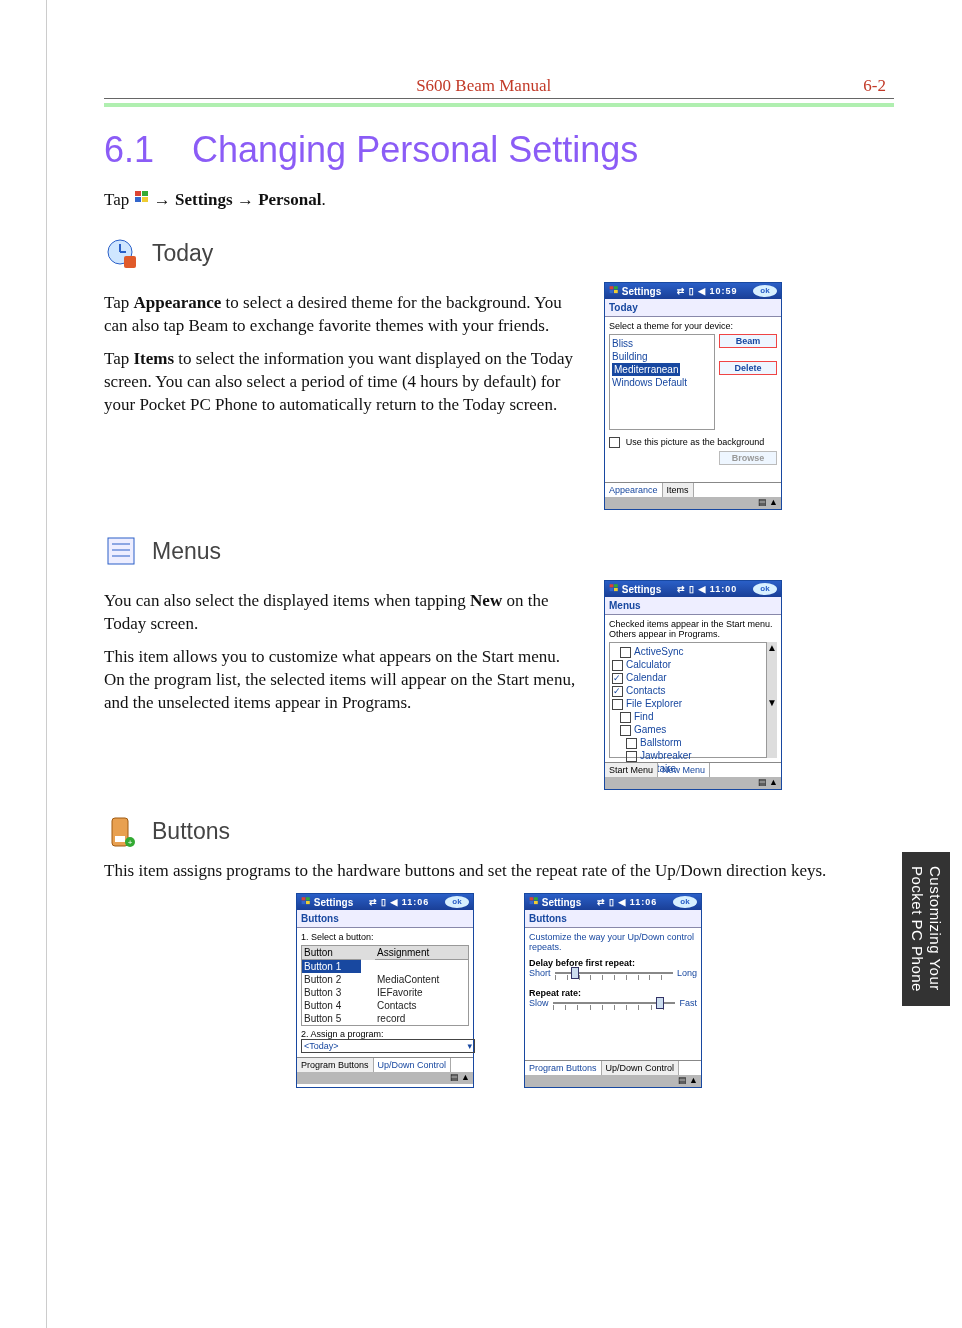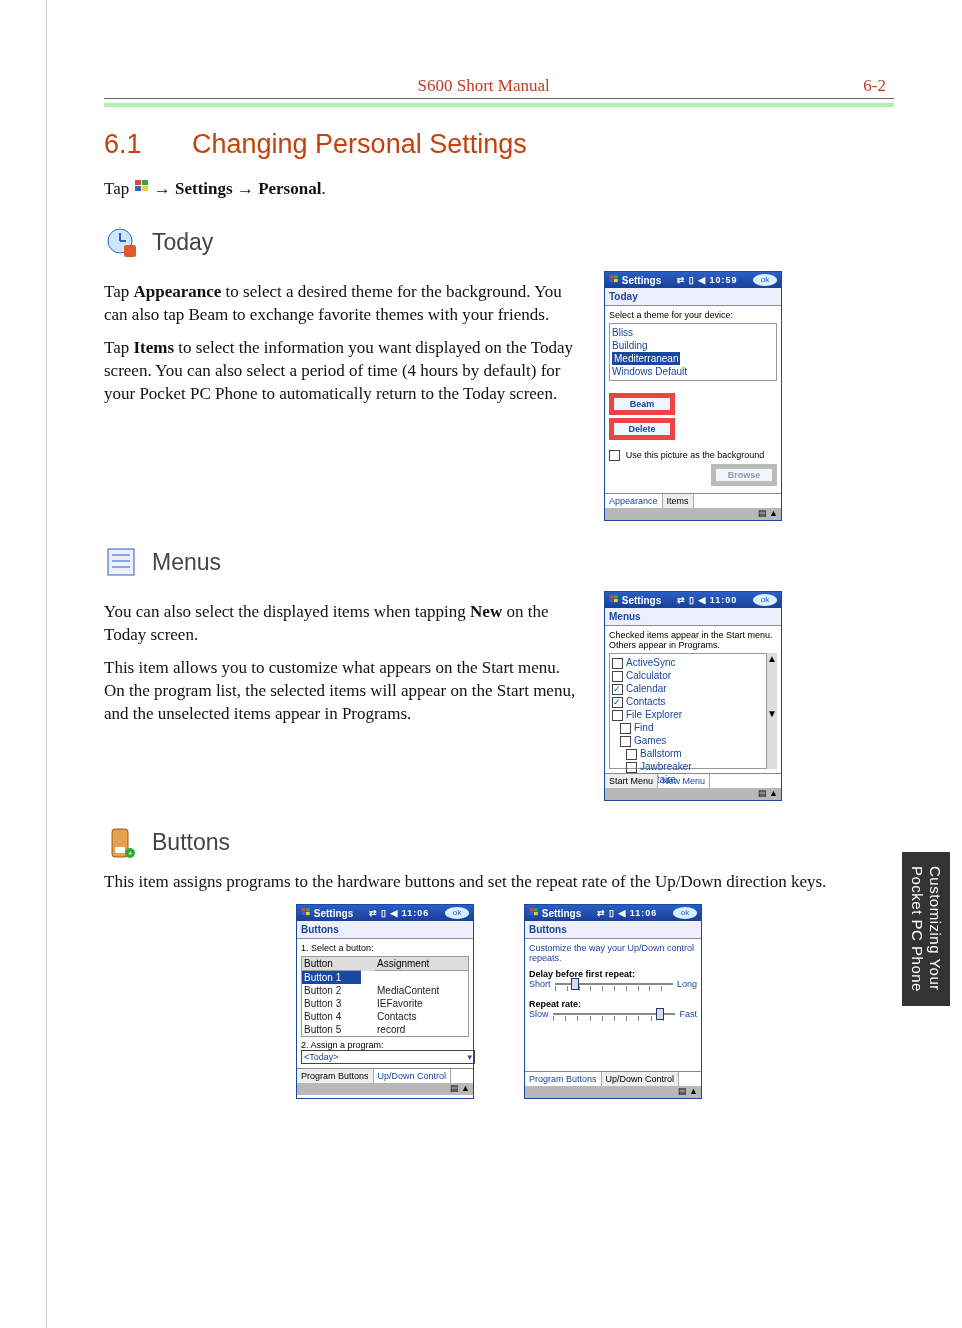--- a/index.html
+++ b/index.html
@@ -24,24 +24,24 @@
   .hdr {
     display: flex;
     justify-content: space-between;
     font-size: 17px;
     margin-bottom: 2px;
   }
   .hdr-left { color: #c23a28; }
   .hdr-right { color: #c23a28; margin-right: 8px; }
   .hr2 { height:4px; background:#b0efb0; margin-bottom: 22px; }
   h1.sec {
-    color: #c2410c;
+    color: #8b5cf6;
     font-family: Arial, sans-serif;
     font-weight: normal;
-    font-size: 27px;
+    font-size: 36px;
     margin: 20px 0 18px 0;
   }
   .sec .num { display:inline-block; width:88px; }
   .bodytext {
     font-size: 17px;
     line-height: 1.35;
     margin: 10px 0;
     color: #111;
   }
   .twocol { display:flex; gap:20px; align-items:flex-start; }
@@ -66,30 +66,30 @@
   .pda-title {
     background: linear-gradient(#2a5fc7,#1a3f97);
     color:#fff; font-weight:bold;
     padding:2px 4px;
     display:flex; align-items:center; justify-content:space-between;
   }
   .pda-title .ticons { font-size:9px; letter-spacing:1px; }
   .pda-title .ok {
     background:#d8f0ff; color:#2a5fc7; border-radius:50%;
     width:24px; height:12px; font-size:8px; display:flex;
-    align-items:center; justify-content:center; font-weight:normal;
+    align-items:center; justify-content:center; font-weight:bold;
   }
   .pda-sub { color:#1848a0; font-weight:bold; padding:3px 4px; border-bottom:1px solid #88a; background:#eef; }
   .pda-body { padding:4px; }
   .pda small, .pda .sm { font-size:9px; }
   .pda .blue { color:#1848a0; }
   .pda .btn {
-    border:5px solid #ef4444; color:#1848a0; background:#eef6ff;
+    border:1px solid #ef4444; color:#1848a0; background:#eef6ff;
     font-size:9px; font-weight:bold; padding:1px 6px; display:inline-block;
-    width:44px; text-align:center; margin-bottom:3px;
+    width:44px; text-align:center; margin-bottom:13px;
   }
   .pda .tablist { display:flex; border-top:1px solid #888; font-size:9px;}
   .pda .tab { padding:2px 4px; border-right:1px solid #aaa; color:#1848a0; }
   .pda .tab.active { background:#eee; color:#000; }
   .pda .chk { display:inline-block; width:9px; height:9px; border:1px solid #444; margin-right:3px; vertical-align:middle; }
   .pda .chk.on::after { content:"✓"; position:relative; top:-3px; left:0; font-size:9px; color:#1848a0; }
   .pda .list { line-height:1.3; color:#1848a0; }
   .pda .sel { background:#1848a0; color:#fff; padding:0 2px; display:inline-block; }
   .pda .row { display:flex;gap:14px; }
   .pda .colh { flex:1; padding:1px 2px; border-bottom:1px solid #999;}
@@ -121,21 +121,21 @@
   .leftmargin { position:absolute; left:46px; top:0; width:1px; height:1328px; background:#ccc; }
 </style>
 </head>
 <body>
 
 <div class="leftmargin"></div>
 
 <div class="page">
   <div class="hdr">
     <span></span>
-    <span class="hdr-left">S600 Short Manual</span>
+    <span class="hdr-left">S600 Beam Manual</span>
     <span class="hdr-right">6-2</span>
   </div>
   <div class="header-line"></div>
   <div class="hr2"></div>
 
   <h1 class="sec">
     <span class="num">6.1</span><span>Changing Personal Settings</span>
   </h1>
 
   <p class="bodytext">
@@ -179,21 +179,21 @@
               <rect x="8" y="8" width="6" height="5" fill="#ec3"></rect>
             </svg>
           <span>Settings</span>
         </span>
         <span class="ticons">⇄ ▯ ◀ <span>10:59</span></span>
         <span class="ok">ok</span>
       </div>
       <div class="pda-sub">Today</div>
       <div class="pda-body">
         <div class="sm">Select a theme for your device:</div>
-        <div style="display:flex; gap:12px; margin-top:3px;flex-direction:column;">
+        <div style="display:flex; gap:4px; margin-top:3px;">
           <div class="list" style="flex:1; border:1px solid #999; padding:2px; height:90px;">
             <div>Bliss</div>
             <div>Building</div>
             <div><span class="sel">Mediterranean</span></div>
             <div>Windows Default</div>
           </div>
           <div>
             <div class="btn">Beam</div><br>
             <div class="btn">Delete</div>
           </div>
@@ -242,21 +242,21 @@
           <span>Settings</span>
         </span>
         <span class="ticons">⇄ ▯ ◀ <span>11:00</span></span>
         <span class="ok">ok</span>
       </div>
       <div class="pda-sub">Menus</div>
       <div class="pda-body">
         <div class="sm">Checked items appear in the Start menu. Others appear in Programs.</div>
         <div style="display:flex; margin-top:3px;">
           <div class="list" id="menus-list" style="flex:1; border:1px solid #999; padding:2px; height:110px;">
-              <div style="padding-left: 0px;"><span class="chk"></span>ActiveSync</div>
+              <div style="padding-left: 0px; margin-left: 8px;"><span class="chk"></span>ActiveSync</div>
               <div style="padding-left: 0px;"><span class="chk"></span>Calculator</div>
               <div style="padding-left: 0px;"><span class="chk on"></span>Calendar</div>
               <div style="padding-left: 0px;"><span class="chk on"></span>Contacts</div>
               <div style="padding-left: 0px;"><span class="chk"></span>File Explorer</div>
               <div style="padding-left: 8px;"><span class="chk"></span>Find</div>
               <div style="padding-left: 8px;"><span class="chk"></span>Games</div>
               <div style="padding-left: 14px;"><span class="chk"></span>Ballstorm</div>
               <div style="padding-left: 14px;"><span class="chk"></span>Jawbreaker</div>
               <div style="padding-left: 14px;"><span class="chk"></span>Solitaire</div>
             </div>

